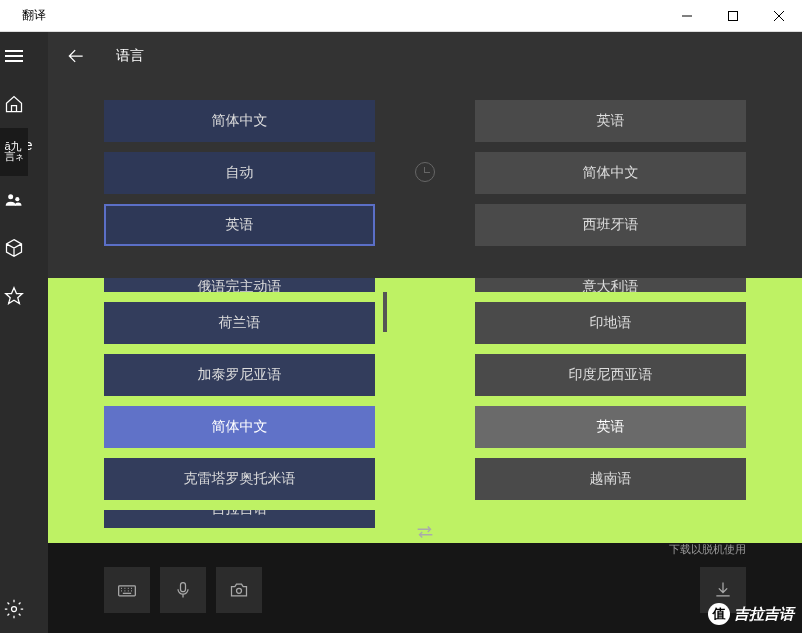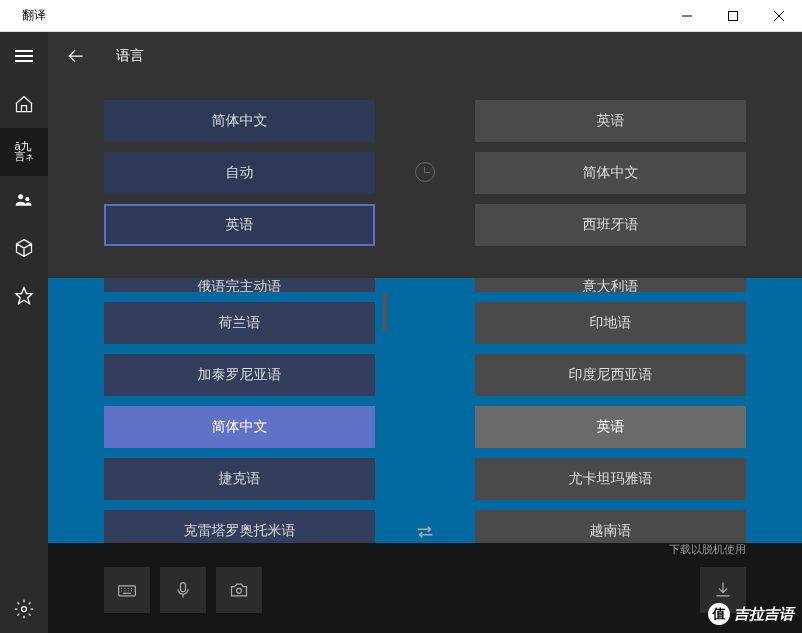--- a/index.html
+++ b/index.html
@@ -7,21 +7,21 @@
     
     .titlebar { height: 32px; background: #fff; display: flex; align-items: center; padding-left: 22px; border-bottom: 1px solid #ddd; }
     .titlebar-title { font-size: 12px; color: #000; flex: 1; }
     .titlebar-controls { display: flex; }
     .titlebar-btn { width: 46px; height: 32px; display: flex; align-items: center; justify-content: center; color: #000; font-size: 10px; }
     .titlebar-btn svg { width: 10px; height: 10px; }
     
     .app { display: flex; height: calc(100% - 32px); }
     
     .sidebar { width: 48px; background: #2b2b2b; display: flex; flex-direction: column; }
-    .sidebar-item { width: 48px; height: 48px; display: flex; align-items: center; justify-content: center; color: #fff; cursor: pointer; }
+    .sidebar-item { width: 28px; height: 48px; display: flex; align-items: center; justify-content: center; color: #fff; cursor: pointer; }
     .sidebar-item.active { background: #1a1a1a; }
     .sidebar-item svg { width: 20px; height: 20px; stroke: #fff; fill: none; stroke-width: 1.5; }
     .sidebar-spacer { flex: 1; }
     .sidebar-hamburger { height: 48px; display: flex; align-items: center; justify-content: center; }
     .sidebar-hamburger .lines { width: 18px; }
     .sidebar-hamburger .line { height: 2px; background: #fff; margin: 3px 0; }
     
     .main { flex: 1; background: #161616; display: flex; flex-direction: column; position: relative; }
     
     .header { height: 48px; background: #333; display: flex; align-items: center; padding: 0 12px; gap: 24px; position: relative; z-index: 10; }
@@ -34,21 +34,21 @@
     .panel-mid { width: 60px; display: flex; align-items: flex-start; justify-content: center; padding-top: 62px; }
     .history-icon { width: 20px; height: 20px; border: 1.5px solid #666; border-radius: 50%; position: relative; }
     .history-icon::after { content: ""; position: absolute; width: 5px; height: 5px; border-left: 1.5px solid #666; border-bottom: 1.5px solid #666; top: 4px; left: 8px; }
     
     .pinned { padding: 0 20px 8px 56px; display: flex; flex-direction: column; gap: 10px; }
     .panel-col.right .pinned { padding: 0 56px 8px 20px; }
     .pinned-item { height: 42px; background: #2e3857; color: #ddd; display: flex; align-items: center; justify-content: center; font-size: 14px; cursor: pointer; }
     .panel-col.right .pinned-item { background: #4a4a4a; }
     .pinned-item.selected { border: 2px solid #5b6fc7; background: #2e3857; }
     
-    .content-area { position: absolute; top: 198px; left: 0; right: 0; bottom: 0; background: #0369a1; display: flex; }
+    .content-area { position: absolute; top: 198px; left: 0; right: 0; bottom: 0; background: #bef264; display: flex; }
     .list-col { flex: 1; display: flex; flex-direction: column; overflow: hidden; }
     .swap-col { width: 60px; display: flex; align-items: center; justify-content: center; }
     .swap-btn { width: 38px; height: 38px; display: flex; align-items: center; justify-content: center; color: #aaa; cursor: pointer; margin-top: 152px; }
     .swap-btn svg { width: 22px; height: 22px; stroke: #aaa; fill: none; stroke-width: 1.5; }
     
     .lang-list { flex: 1; padding: 0 20px 0 56px; display: flex; flex-direction: column; gap: 10px; overflow: hidden; position: relative; }
     .list-col.right .lang-list { padding: 0 56px 0 20px; }
     .lang-item { height: 42px; min-height: 42px; background: #333d5c; color: #ddd; display: flex; align-items: center; justify-content: center; font-size: 14px; cursor: pointer; }
     .list-col.right .lang-item { background: #4a4a4a; }
     .lang-item.partial { height: 14px; min-height: 14px; overflow: hidden; align-items: flex-end; padding-bottom: 0; }
@@ -178,21 +178,20 @@
 
       <div class="content-area">
         <div class="list-col left">
           <div class="lang-list">
             <div class="lang-item partial">
                 <span>俄语完主动语</span>
               </div>
             <div class="lang-item">荷兰语</div>
             <div class="lang-item">加泰罗尼亚语</div>
             <div class="lang-item highlight">简体中文</div>
-            <div class="lang-item">捷克语</div>
             <div class="lang-item">克雷塔罗奥托米语</div>
             <div class="lang-item partial-bottom">
                 <span>吉拉吉语</span>
               </div>
             <div class="scrollbar"></div>
           </div>
         </div>
         <div class="swap-col">
           <div class="swap-btn">
             <svg viewBox="0 0 24 24">
@@ -201,21 +200,20 @@
           </div>
         </div>
         <div class="list-col right">
           <div class="lang-list">
             <div class="lang-item partial">
                 <span>意大利语</span>
               </div>
             <div class="lang-item">印地语</div>
             <div class="lang-item">印度尼西亚语</div>
             <div class="lang-item highlight">英语</div>
-            <div class="lang-item">尤卡坦玛雅语</div>
             <div class="lang-item">越南语</div>
           </div>
         </div>
       </div>
     </div>
   </div>
 </div>
 
 <div class="footer">
   <div class="footer-left">

